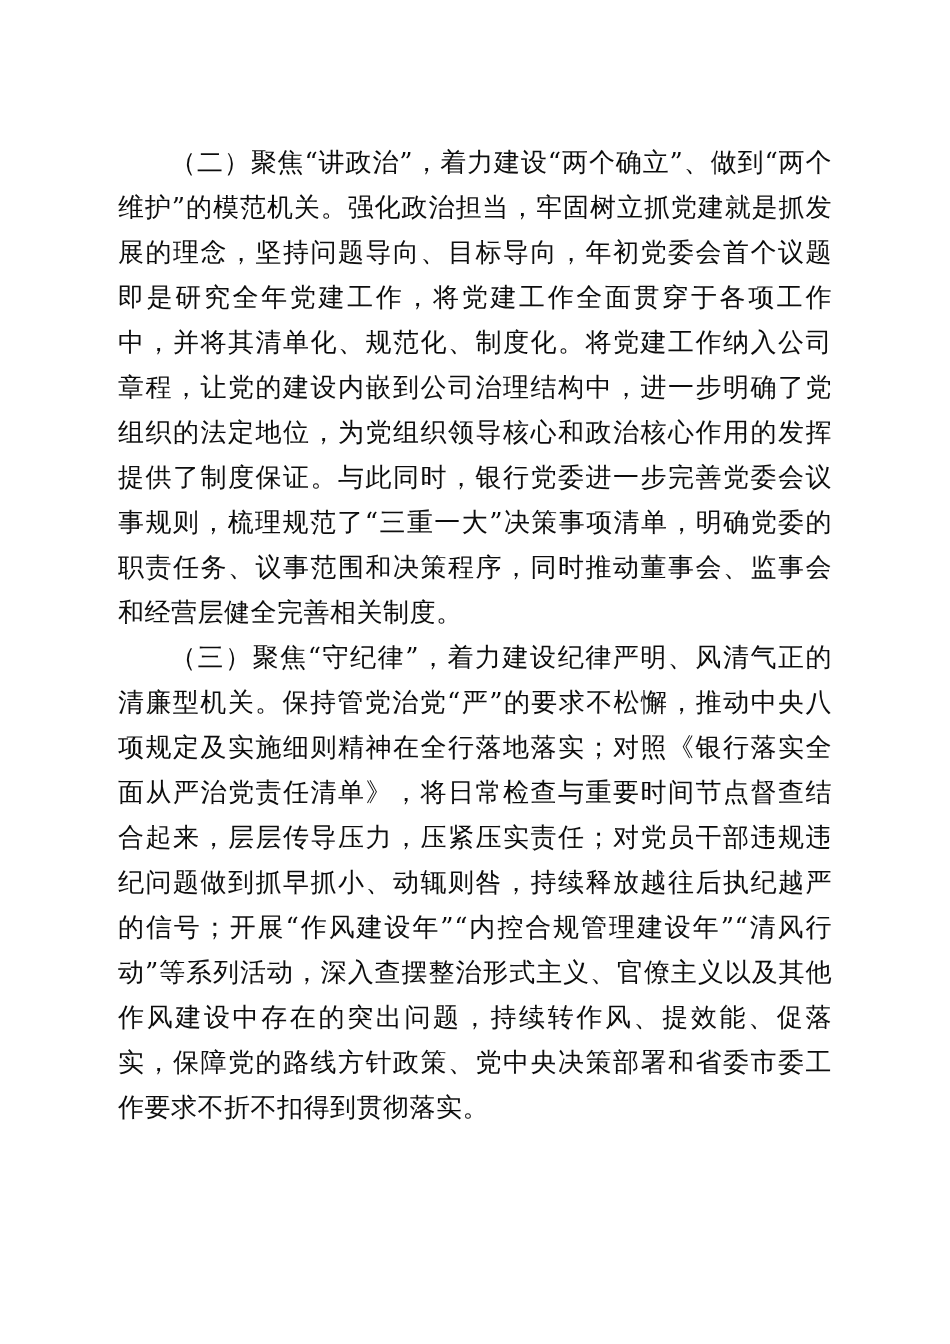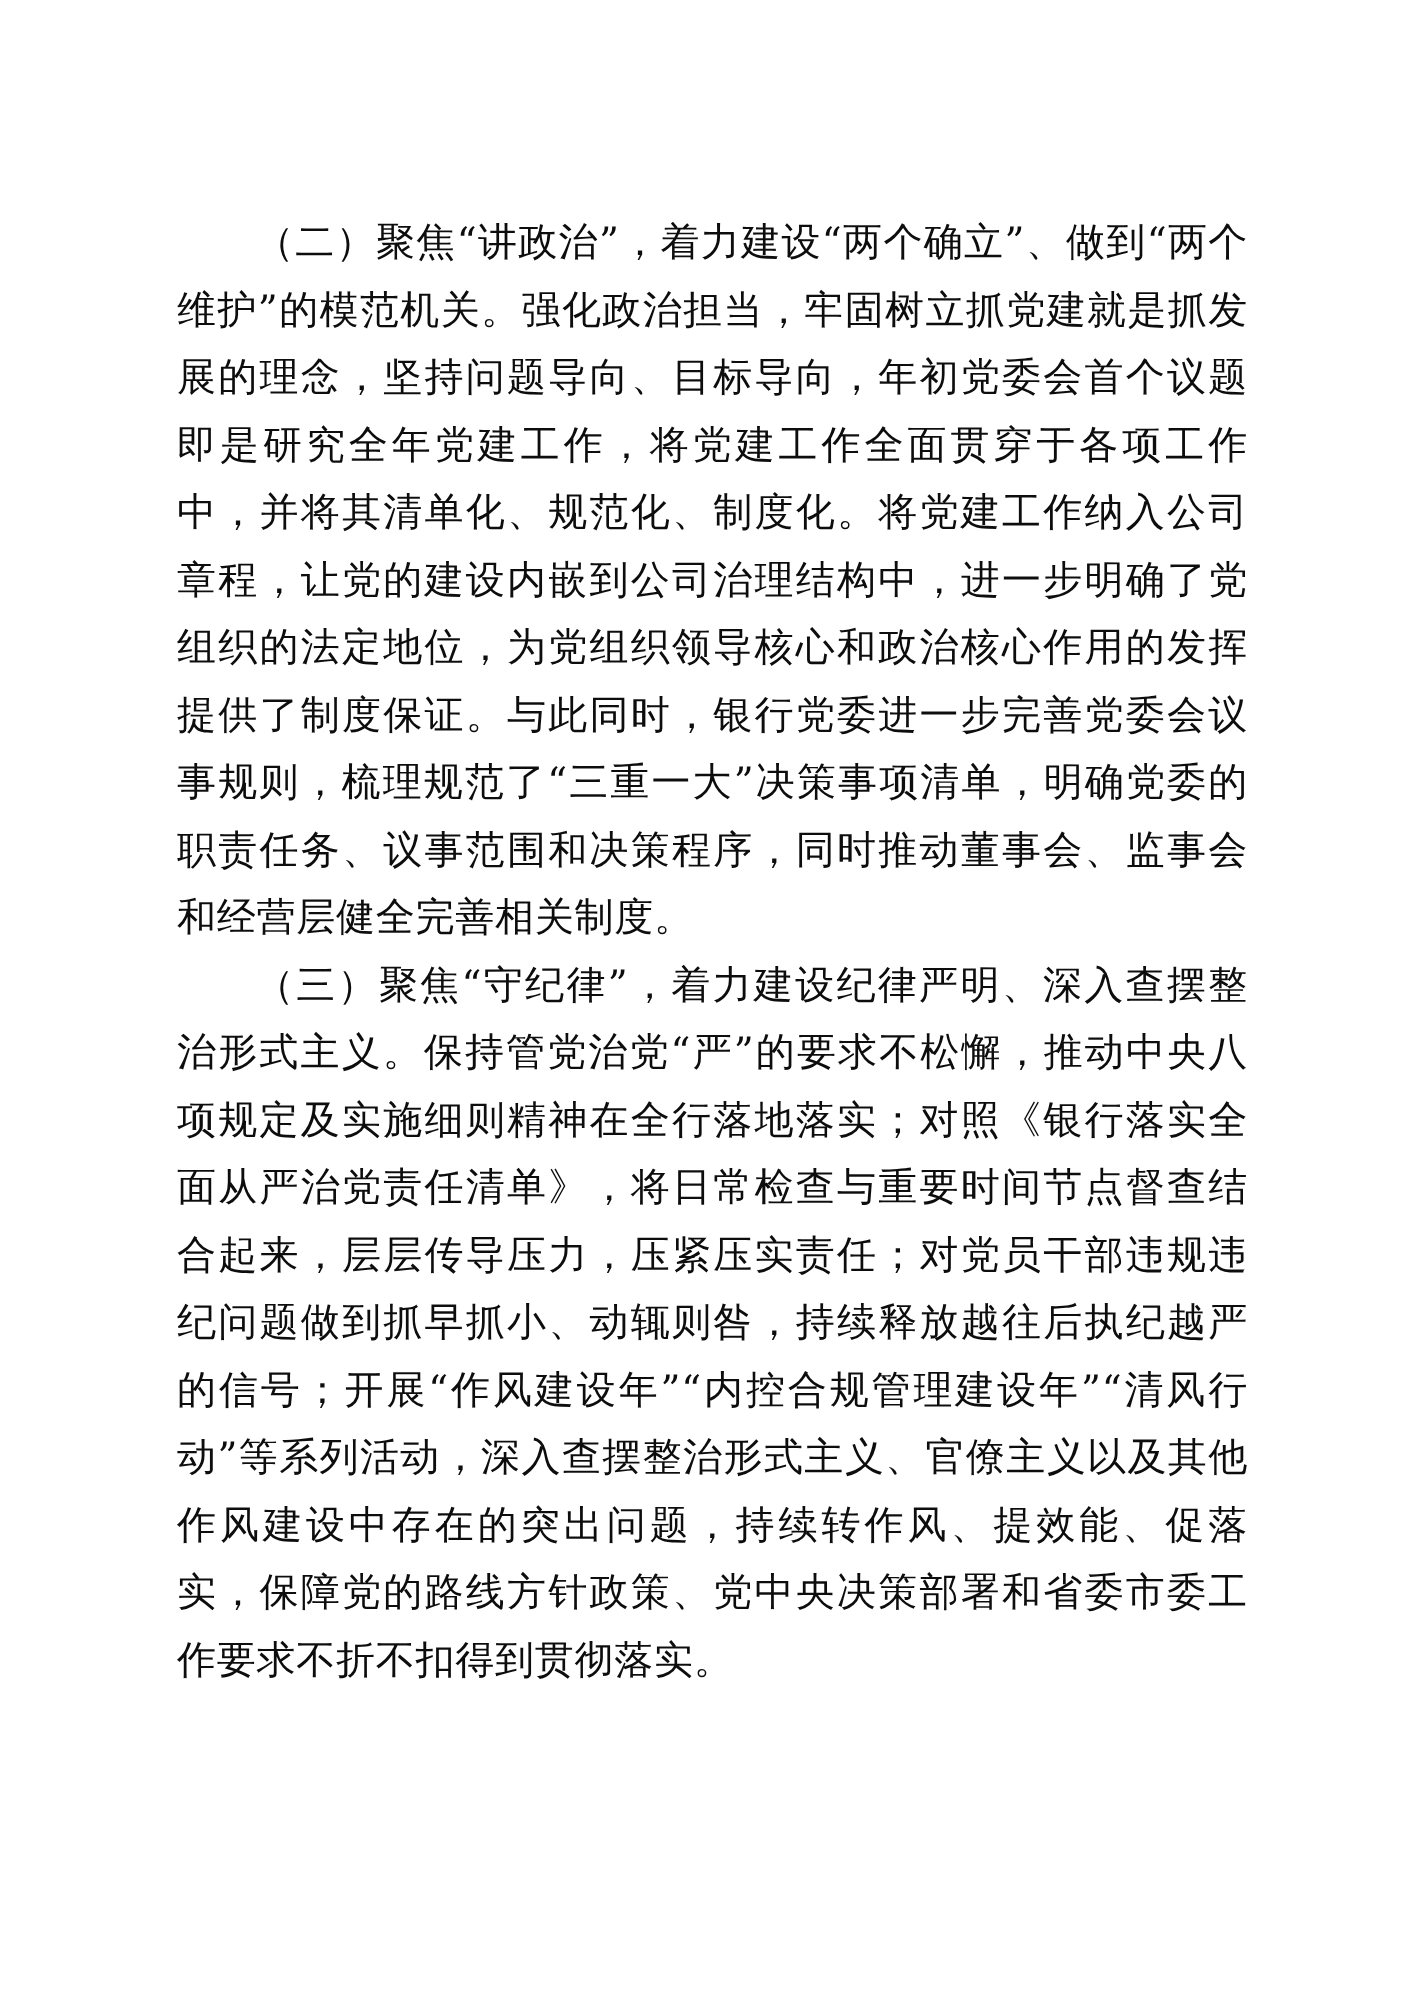--- a/index.html
+++ b/index.html
@@ -40,15 +40,15 @@
   }
 </style>
 </head>
 <body>
 
 <div class="page">
   <p class="doc-paragraph">
     <span class="para-lead">（二）聚焦“讲政治”，着力建设“两个确立”、做到“两个维护”的模范机关。</span><span class="para-body">强化政治担当，牢固树立抓党建就是抓发展的理念，坚持问题导向、目标导向，年初党委会首个议题即是研究全年党建工作，将党建工作全面贯穿于各项工作中，并将其清单化、规范化、制度化。将党建工作纳入公司章程，让党的建设内嵌到公司治理结构中，进一步明确了党组织的法定地位，为党组织领导核心和政治核心作用的发挥提供了制度保证。与此同时，银行党委进一步完善党委会议事规则，梳理规范了“三重一大”决策事项清单，明确党委的职责任务、议事范围和决策程序，同时推动董事会、监事会和经营层健全完善相关制度。</span>
   </p>
   <p class="doc-paragraph">
-    <span class="para-lead">（三）聚焦“守纪律”，着力建设纪律严明、深入查摆整治形式主义。</span><span class="para-body">保持管党治党“严”的要求不松懈，推动中央八项规定及实施细则精神在全行落地落实；对照《银行落实全面从严治党责任清单》，将日常检查与重要时间节点督查结合起来，层层传导压力，压紧压实责任；对党员干部违规违纪问题做到抓早抓小、动辄则咎，持续释放越往后执纪越严的信号；开展“作风建设年”“内控合规管理建设年”“清风行动”等系列活动，深入查摆整治形式主义、官僚主义以及其他作风建设中存在的突出问题，持续转作风、提效能、促落实，保障党的路线方针政策、党中央决策部署和省委市委工作要求不折不扣得到贯彻落实。</span>
+    <span class="para-lead">（三）聚焦“守纪律”，着力建设纪律严明、风清气正的清廉型机关。</span><span class="para-body">保持管党治党“严”的要求不松懈，推动中央八项规定及实施细则精神在全行落地落实；对照《银行落实全面从严治党责任清单》，将日常检查与重要时间节点督查结合起来，层层传导压力，压紧压实责任；对党员干部违规违纪问题做到抓早抓小、动辄则咎，持续释放越往后执纪越严的信号；开展“作风建设年”“内控合规管理建设年”“清风行动”等系列活动，深入查摆整治形式主义、官僚主义以及其他作风建设中存在的突出问题，持续转作风、提效能、促落实，保障党的路线方针政策、党中央决策部署和省委市委工作要求不折不扣得到贯彻落实。</span>
   </p>
 </div>
 
 </body></html>

